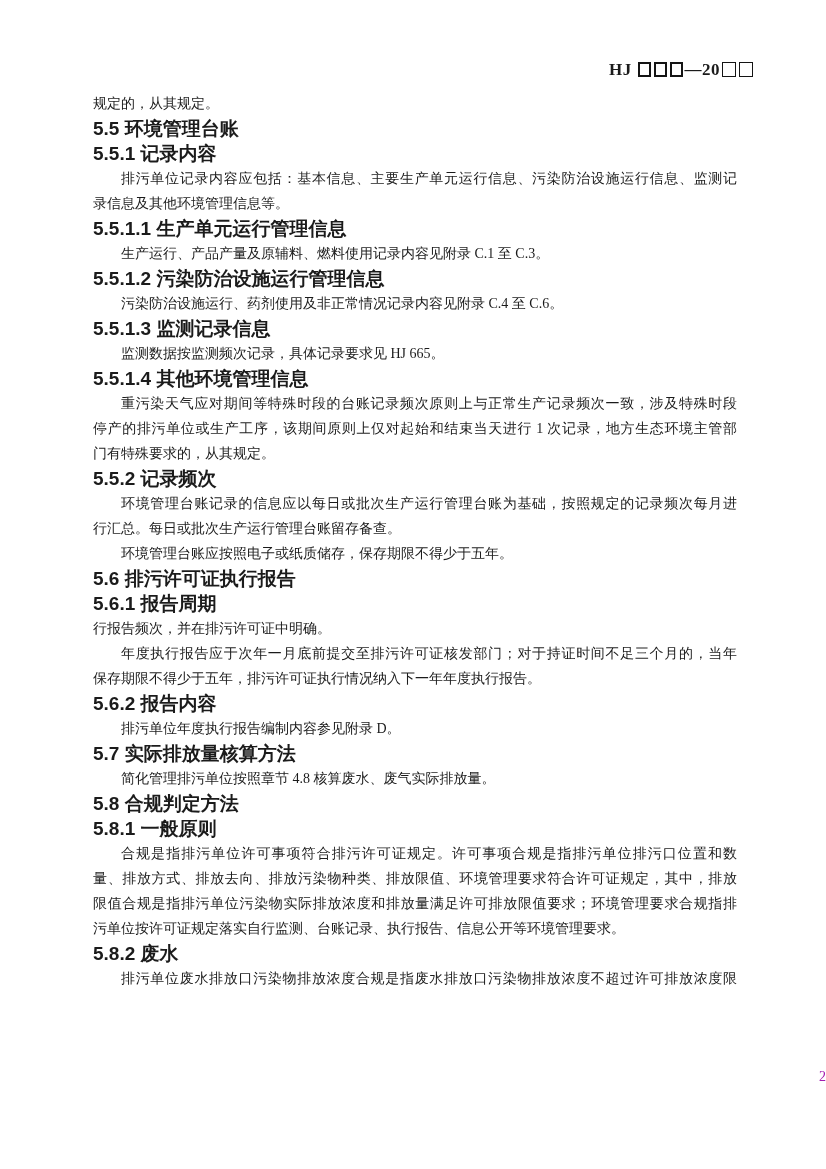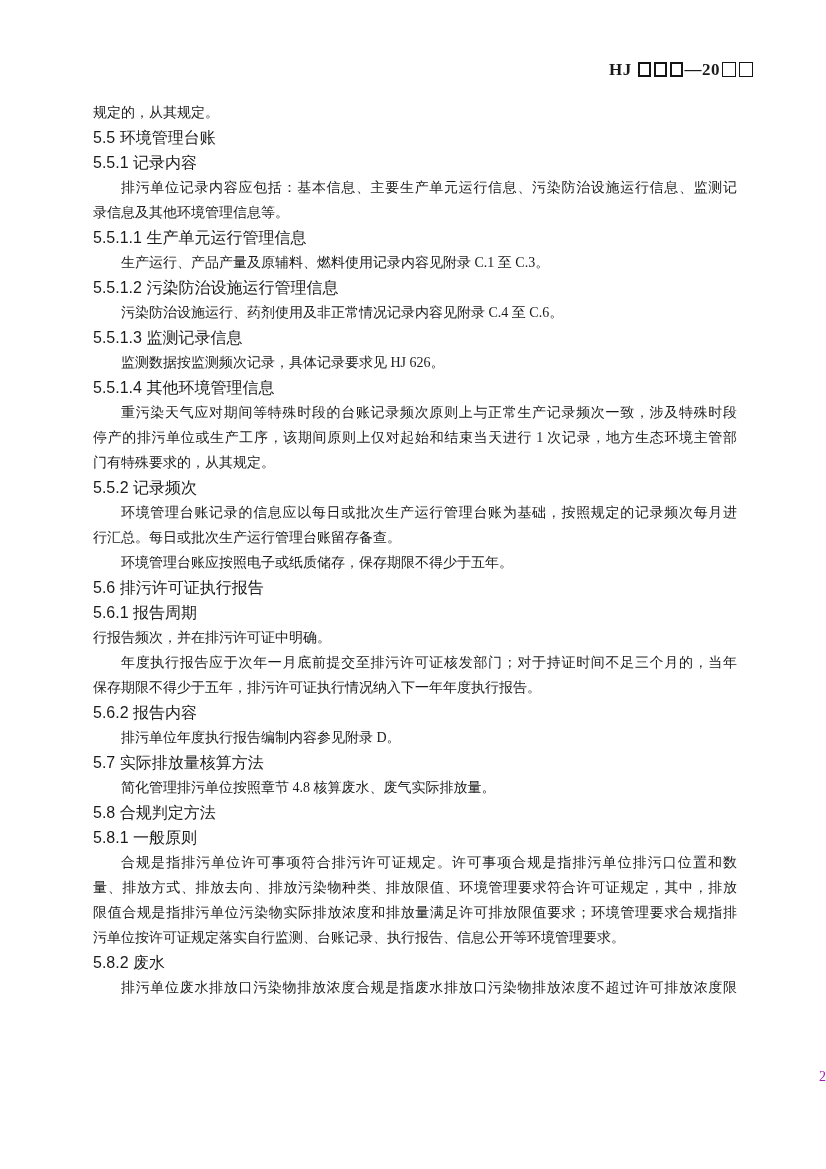--- a/index.html
+++ b/index.html
@@ -29,34 +29,34 @@
     margin:0 1.5px;
     vertical-align:-2px;
     box-sizing:border-box;
   }
   
   .header .ph-box:nth-of-type(n+4) { border-width:1.4px; width:14px; }
 
   
   .content {
     position:absolute;
-    left:93px; top:100px;
+    left:93px; top:91px;
     width:644px;
   }
   .ln {
     margin:0;
     font-size:14px;
     line-height:25px;
     height:25px;
     overflow:visible;
   }
   .hd {
     font-family:"Liberation Sans", sans-serif;
-    font-weight:normal;
-    font-size:16px;
+    font-weight:bold;
+    font-size:19px;
   }
   .bd { text-indent:28px; }
   .full { text-align:justify; text-align-last:justify; }
 
   .footer {
     position:absolute;
     top:1069px; left:0;
     width:100%;
     text-align:right;
     font-size:14px;
@@ -76,21 +76,21 @@
     <p class="ln">规定的，从其规定。</p>
     <p class="ln hd">5.5 环境管理台账</p>
     <p class="ln hd">5.5.1 记录内容</p>
     <p class="ln bd full">排污单位记录内容应包括：基本信息、主要生产单元运行信息、污染防治设施运行信息、监测记</p>
     <p class="ln">录信息及其他环境管理信息等。</p>
     <p class="ln hd">5.5.1.1 生产单元运行管理信息</p>
     <p class="ln bd">生产运行、产品产量及原辅料、燃料使用记录内容见附录 C.1 至 C.3。</p>
     <p class="ln hd">5.5.1.2 污染防治设施运行管理信息</p>
     <p class="ln bd">污染防治设施运行、药剂使用及非正常情况记录内容见附录 C.4 至 C.6。</p>
     <p class="ln hd">5.5.1.3 监测记录信息</p>
-    <p class="ln bd">监测数据按监测频次记录，具体记录要求见 HJ 626。</p>
+    <p class="ln bd">监测数据按监测频次记录，具体记录要求见 HJ 665。</p>
     <p class="ln hd">5.5.1.4 其他环境管理信息</p>
     <p class="ln bd full">重污染天气应对期间等特殊时段的台账记录频次原则上与正常生产记录频次一致，涉及特殊时段</p>
     <p class="ln full">停产的排污单位或生产工序，该期间原则上仅对起始和结束当天进行 1 次记录，地方生态环境主管部</p>
     <p class="ln">门有特殊要求的，从其规定。</p>
     <p class="ln hd">5.5.2 记录频次</p>
     <p class="ln bd full">环境管理台账记录的信息应以每日或批次生产运行管理台账为基础，按照规定的记录频次每月进</p>
     <p class="ln">行汇总。每日或批次生产运行管理台账留存备查。</p>
     <p class="ln bd">环境管理台账应按照电子或纸质储存，保存期限不得少于五年。</p>
     <p class="ln hd">5.6 排污许可证执行报告</p>
     <p class="ln hd">5.6.1 报告周期</p>

